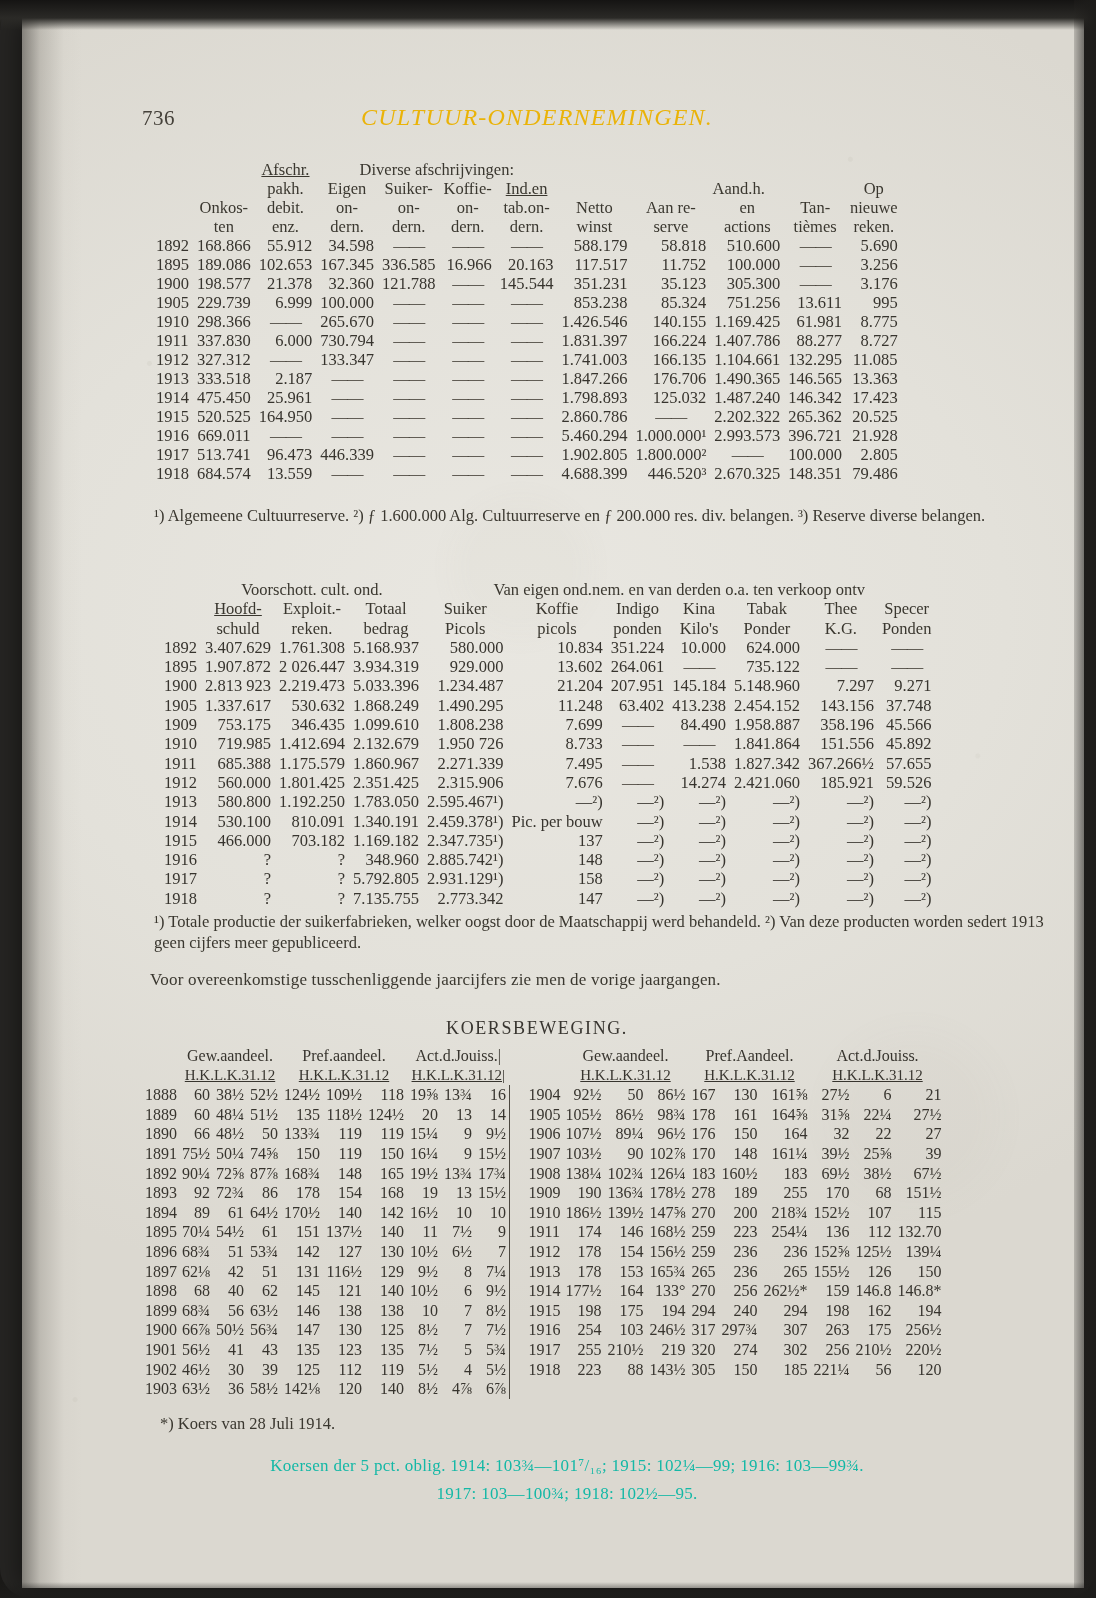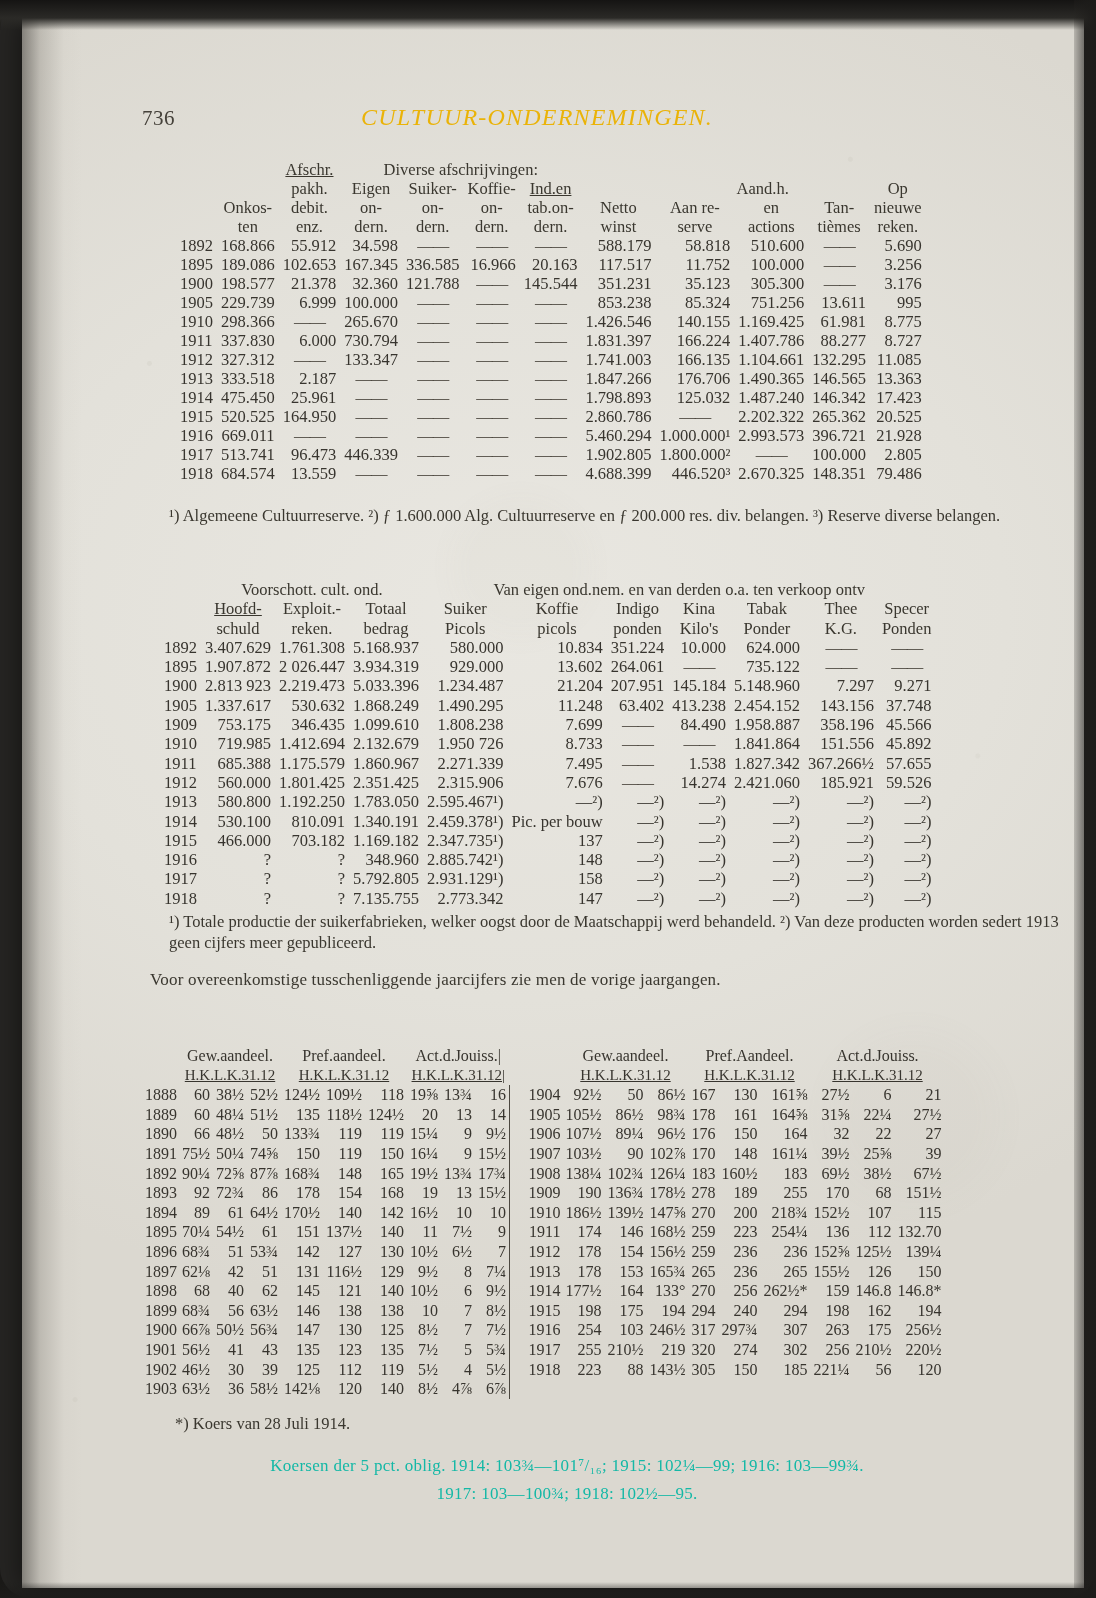--- a/index.html
+++ b/index.html
@@ -118,32 +118,31 @@
     line-height: 17.6px;
     vertical-align: bottom;
   }
   .hdr td { text-align: center; font-size: 16.5px; color: #3a372f; }
   .hdr td.ul { text-decoration: underline; }
   .yr { text-align: left; padding-right: 6px; }
   .num { text-align: right; }
   .dash { text-align: center; color: #4a463e; letter-spacing: -1px; }
 
   
-  #table1 { left: 104px; top: 142px; }
+  #table1 { left: 80px; top: 142px; }
   #table1 td { line-height: 19px; }
   #table1 .hdr td { padding-bottom: 0; }
 
   
   .fn {
     position: absolute;
     font-size: 16.5px;
     line-height: 21px;
     color: #3a372f;
     width: 905px;
-    margin-left: 15px;
   }
   #fn1 { left: 82px; top: 487px; }
 
   
   #table2 { left: 88px; top: 562px; font-size: 16.5px; }
   #table2 td { line-height: 19.3px; }
 
   #fn2 { left: 82px; top: 893px; }
 
   .para {
@@ -174,21 +173,21 @@
     border-collapse: collapse;
   }
   #koers td, #koers th {
     padding: 0 3px;
     font-weight: normal;
     line-height: 19.6px;
     vertical-align: bottom;
   }
   #koers .grp { text-align: center; font-size: 16px; margin-left: 48px; }
   #koers .sub { text-align: center; font-size: 15px; text-decoration: underline; }
-  #koers .yr { text-align: right; padding-right: 2px; }
+  #koers .yr { text-align: left; padding-right: 2px; }
   #koers .num { text-align: right; }
   #koers .sep { border-left: 1.3px solid #4b473f; width: 3px; padding: 0; }
   #koers .gap { width: 16px; padding: 0; }
 
   #fn-koers { left: 88px; top: 1395px; }
 
   .closing {
     position: absolute;
     left: 0; width: 990px;
     text-align: center;
@@ -672,20 +671,21 @@
             <td class="num">—²)</td>
             <td class="num">—²)</td>
           </tr>
         </tbody>
     </table>
 
     <div class="fn" id="fn2">¹) Totale productie der suikerfabrieken, welker oogst door de Maatschappij werd behandeld.  ²) Van deze producten worden sedert 1913 geen cijfers meer gepubliceerd.</div>
 
     <div class="para" id="para-cross">Voor overeenkomstige tusschenliggende jaarcijfers zie men de vorige jaargangen.</div>
 
+    <div class="section-title" id="koers-title">KOERSBEWEGING.</div>
 
     <table id="koers">
       <tbody>
           <tr>
         <td></td>
         <td class="grp" colspan="3">Gew.aandeel.</td>
         <td class="grp" colspan="3">Pref.aandeel.</td>
         <td class="grp" colspan="3">Act.d.Jouiss.|</td>
         <td class="gap"></td>
         <td></td>

